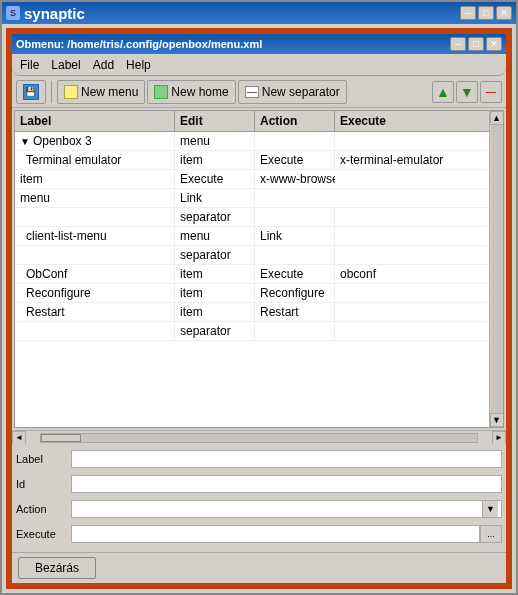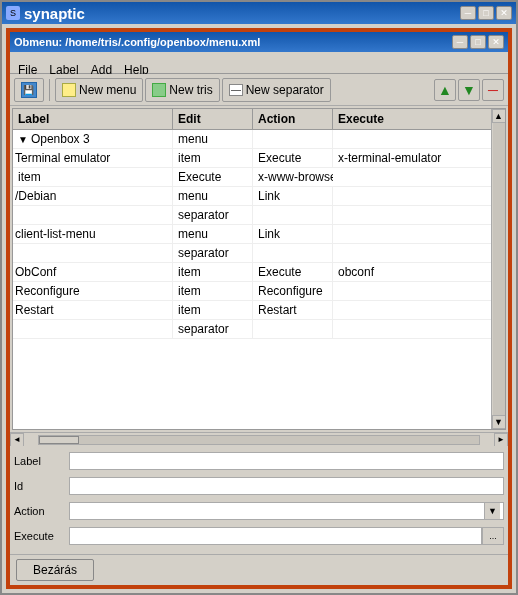--- a/index.html
+++ b/index.html
@@ -44,21 +44,21 @@
       background: #d4d0c8;
       border: 1px solid #888;
       display: flex; align-items: center; justify-content: center;
       font-size: 9px; cursor: pointer;
       border-radius: 2px;
     }
 
     
     .inner-window {
       background: #d4d0c8;
-      border: 4px solid #c2410c;
+      border: 6px solid #c2410c;
       margin: 4px;
       flex: 1;
       display: flex;
       flex-direction: column;
       overflow: hidden;
     }
 
     .inner-titlebar {
       background: linear-gradient(to bottom, #1155aa, #3377cc);
       color: white;
@@ -70,23 +70,25 @@
       flex-shrink: 0;
     }
     .inner-titlebar-title { font-size: 11px; font-weight: bold; }
     .inner-titlebar-buttons { display: flex; gap: 2px; }
 
     
     .menubar {
       background: #d4d0c8;
       border-bottom: 1px solid #999;
       display: flex;
+      align-items: center;
       padding: 9px 2px;
       height: 22px;
       flex-shrink: 0;
+      border-radius: 8px;
     }
     .menubar-item {
       padding: 2px 6px;
       cursor: pointer;
       border-radius: 2px;
     }
 
     
     .toolbar {
       background: #d4d0c8;
@@ -152,21 +154,21 @@
       grid-template-columns: 160px 80px 80px 160px;
       border-bottom: 1px solid #eee;
     }
     .tree-cell {
       padding: 2px 5px;
       border-right: 1px solid #eee;
       white-space: nowrap;
       overflow: hidden;
     }
     .tree-cell:last-child { border-right: none; }
-    .tree-cell.indent1 { padding-left: 2px; }
+    .tree-cell.indent1 { padding-left: 11px; }
     .expand-icon { margin-right: 3px; font-size: 10px; }
 
     
     .hscroll-area {
       height: 14px;
       background: #d4d0c8;
       border-top: 1px solid #aaa;
       flex-shrink: 0;
       display: flex;
       align-items: center;
@@ -338,21 +340,21 @@
       <div class="toolbar-btn">
         <div class="icon-save">💾</div>
       </div>
       <div class="toolbar-separator"></div>
       <div class="toolbar-btn">
         <div class="icon-newmenu"></div>
         <span>New menu</span>
       </div>
       <div class="toolbar-btn">
         <div class="icon-newitem"></div>
-        <span>New tris</span>
+        <span>New home</span>
       </div>
       <div class="toolbar-btn">
         <div class="icon-newsep"></div>
         <span>New separator</span>
       </div>
       <div class="toolbar-spacer"></div>
       <div class="arrow-btn arrow-up">▲</div>
       <div class="arrow-btn arrow-down">▼</div>
       <div class="arrow-btn minus-btn">─</div>
     </div>
@@ -378,21 +380,20 @@
           <div class="tree-cell">item</div>
           <div class="tree-cell">Execute</div>
           <div class="tree-cell">x-terminal-emulator</div>
         </div>
         <div class="tree-row">
           <div class="tree-cell">item</div>
           <div class="tree-cell">Execute</div>
           <div class="tree-cell">x-www-browser</div>
         </div>
         <div class="tree-row">
-          <div class="tree-cell indent1">/Debian</div>
           <div class="tree-cell">menu</div>
           <div class="tree-cell">Link</div>
           <div class="tree-cell"></div>
         </div>
         <div class="tree-row">
           <div class="tree-cell indent1"></div>
           <div class="tree-cell">separator</div>
           <div class="tree-cell"></div>
           <div class="tree-cell"></div>
         </div>

